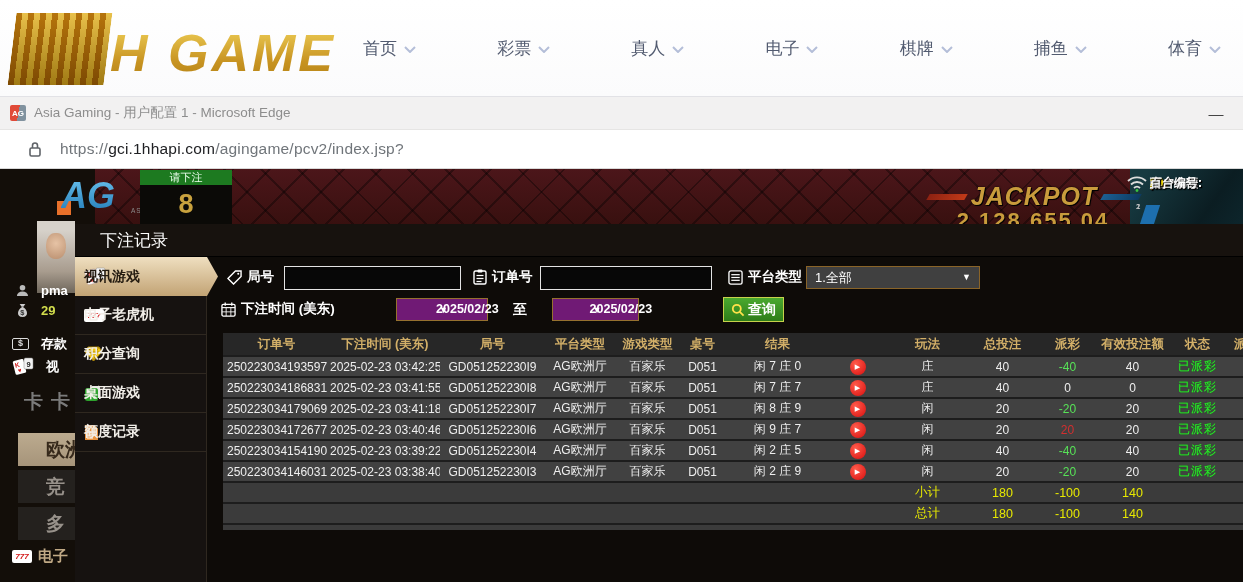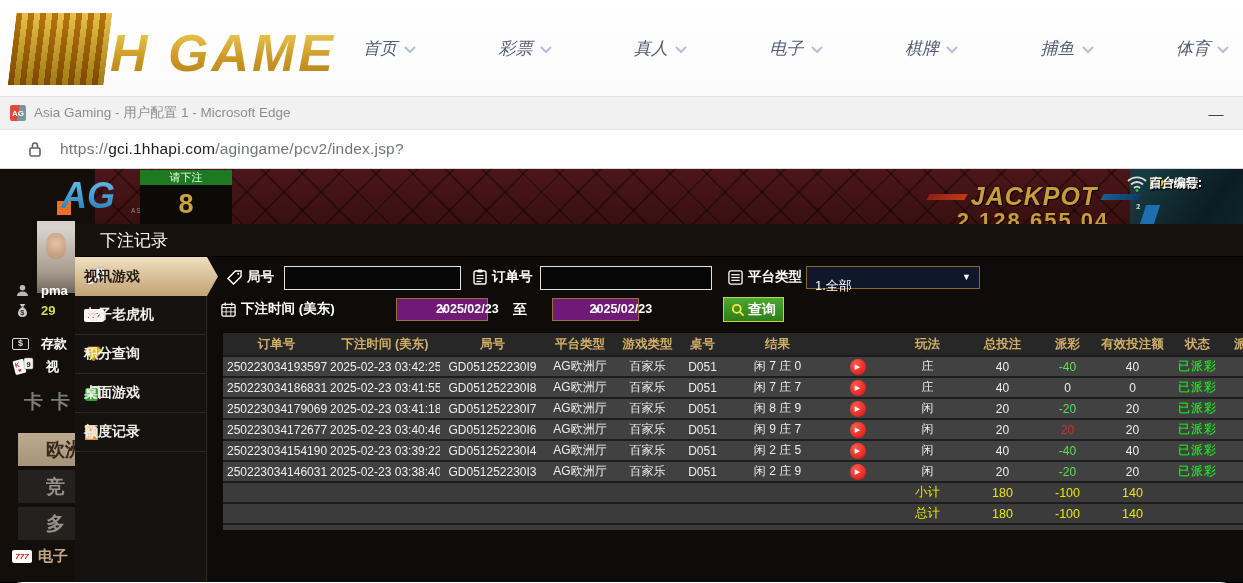--- a/index.html
+++ b/index.html
@@ -1,33 +1,33 @@
 <!DOCTYPE html>
 <html><head>
 <meta charset="utf-8">
 <style>
   * { margin:0; padding:0; box-sizing:border-box; }
   html,body { width:1243px; height:583px; overflow:hidden; background:#000;
     font-family:"Liberation Sans","DejaVu Sans",sans-serif; }
-  .stage { position:relative; width:1243px; height:583px; background:#fff;border-radius:23px; }
+  .stage { position:relative; width:1243px; height:583px; background:#fff; }
 
   
   .site-header { height:97px; background:linear-gradient(180deg,#ffffff,#fbfbfc);
     border-bottom:1px solid #e2e2e6; display:flex; align-items:center;
     box-shadow:0 1px 3px rgba(0,0,0,.08); }
   .logo-wrap { margin-left:12px; width:330px; display:flex; align-items:flex-end; gap:2px; height:90px; }
   .logo-bars { width:96px; height:72px; margin-bottom:8px; transform:skewX(-7deg);
     background:repeating-linear-gradient(90deg,#c79a27 0 6px,transparent 6px 12px),
                linear-gradient(180deg,#e8c04a,#a07a14); background-blend-mode:multiply;
     -webkit-mask:linear-gradient(#000,#000); }
   .logo-text { font-size:52px; font-weight:bold; font-style:italic; letter-spacing:3px;
     background:linear-gradient(180deg,#f4d75e 10%,#c89422 60%,#a9780f);
     -webkit-background-clip:text; background-clip:text; color:transparent; line-height:80px; }
-  .main-nav { margin-left:auto; width:880px; padding-right:14px; display:flex;
-    justify-content:space-between; align-items:center;font-style:italic; }
+  .main-nav { margin-left:auto; width:880px; padding-right:22px; display:flex;
+    justify-content:space-between; align-items:center; }
   .nav-item { display:flex; align-items:center; gap:7px; font-size:17px; color:#525b70; cursor:pointer; }
   .nav-item svg { margin-top:3px; }
 
   
   .edge-titlebar { height:33px; background:#f2f1f1; border-bottom:1px solid #e6e5e4;
     display:flex; align-items:center; padding:0 10px; }
   .favicon { width:16px; height:16px; border-radius:2px; margin-right:8px;
     background:linear-gradient(100deg,#e04a38 52%,#81929f 52%); color:#fff; font-size:8px;
     font-weight:bold; display:flex; align-items:center; justify-content:center; letter-spacing:0; }
   .win-title { font-size:13.5px; color:#8d8d8d; }
@@ -113,22 +113,22 @@
     font-weight:bold; cursor:pointer; }
   .menu-item.active { width:143px; background:linear-gradient(180deg,#efdfc0,#c2a374);
     color:#241b10; border-bottom:none;
     clip-path:polygon(0 0,132px 0,143px 50%,132px 100%,0 100%); }
   .menu-item svg, .menu-item .i777 { position:static; flex:none; }
 
   .content { left:207px; top:88px; width:1036px; height:325px; background:#0e0b08; z-index:5; overflow:hidden; }
   .flabel { display:flex; align-items:center; gap:5px; color:#fff; font-size:13.5px; font-weight:bold; }
   .flabel * { position:static; }
   .finput { height:24px; background:#070707; border:1px solid #e3e3e3; }
-  .fselect { height:23px; background:#0f172a; border:1px solid #8a6428; color:#fff; font-size:13px;
-    line-height:21px; padding:8px 8px; cursor:pointer; }
+  .fselect { height:23px; background:#404040; border:1px solid #8a6428; color:#fff; font-size:13px;
+    line-height:21px; padding:0 8px; cursor:pointer; }
   .fselect .arr { position:absolute; right:8px; top:0; font-size:9px; line-height:21px; color:#fff; }
   .fdate { height:23px; background:#701a75; border:1px solid #96712f; color:#fff; font-size:12.5px;
     font-weight:bold; text-align:center; line-height:21px; cursor:pointer; }
   .fdate .arr { position:static; font-size:9px; margin-left:3px; }
   .to-label { color:#fff; font-size:14px; font-weight:bold; }
   .query-btn { height:25px; padding:0 7px; background:linear-gradient(180deg,#4aa92f,#2e7d19);
     border:1px solid #c7d24b; color:#fff; font-size:14px; font-weight:bold; line-height:23px;
     display:flex; align-items:center; gap:3px; cursor:pointer; }
   .query-btn * { position:static; }
 

